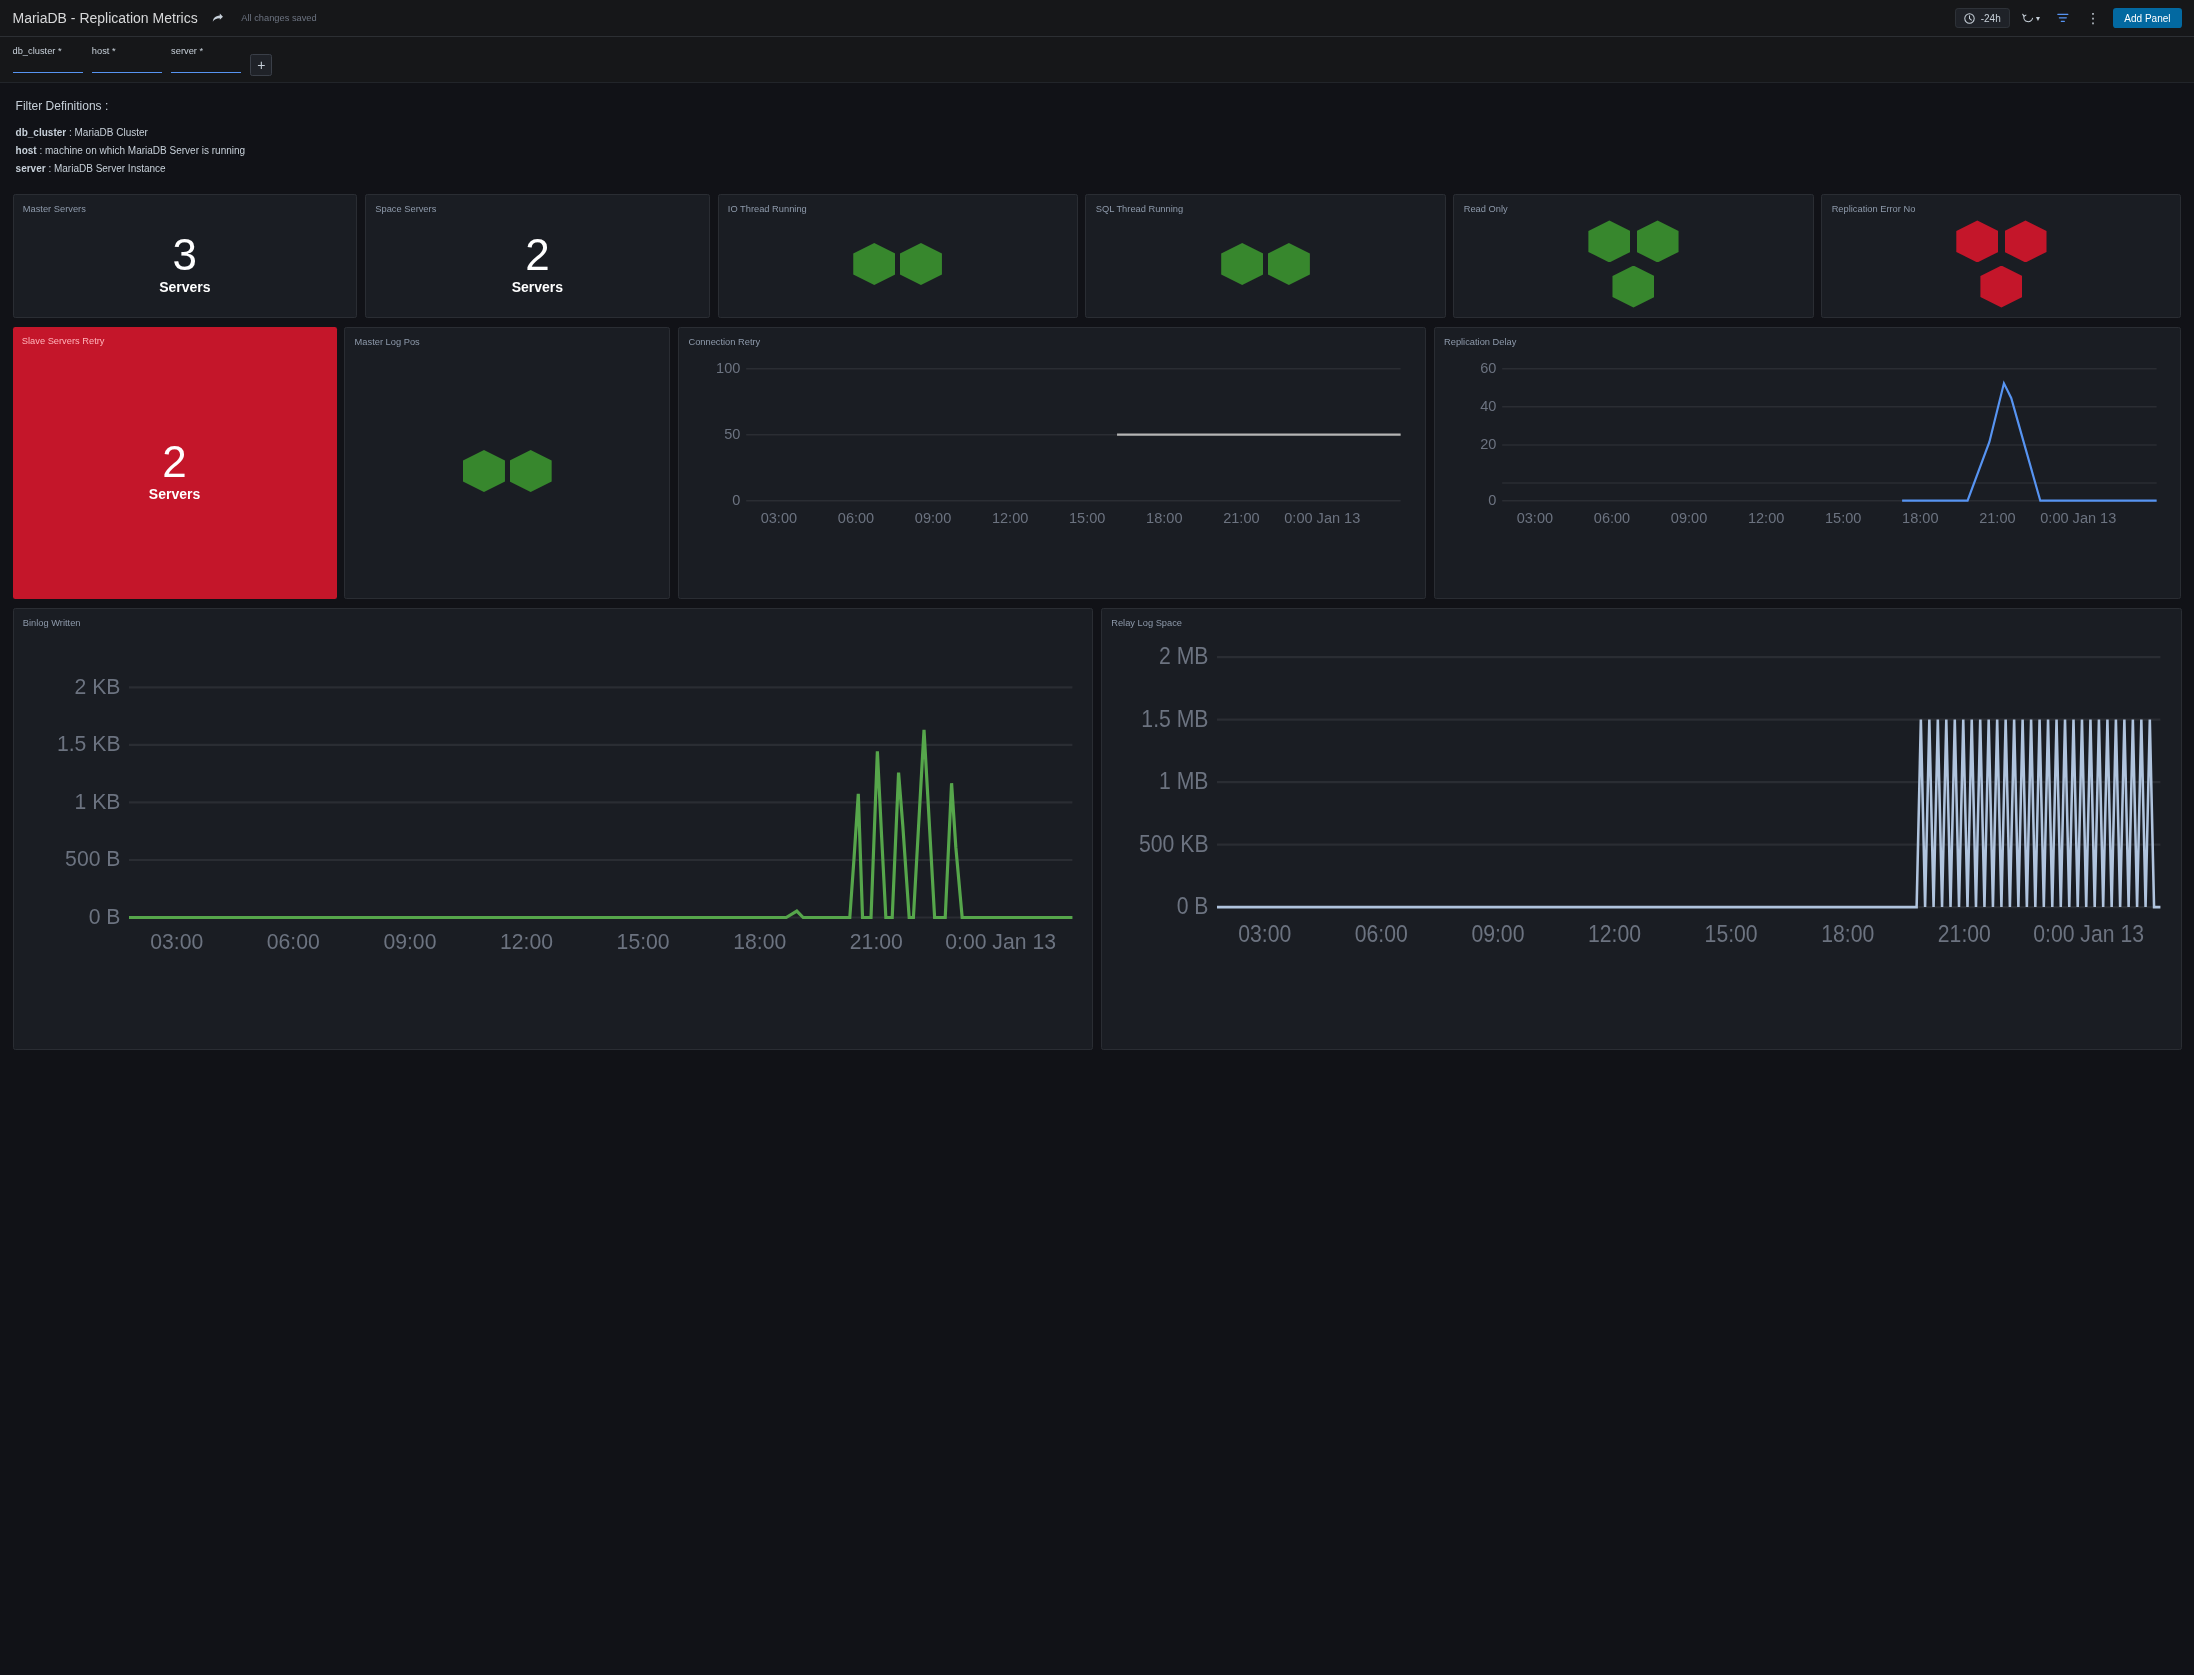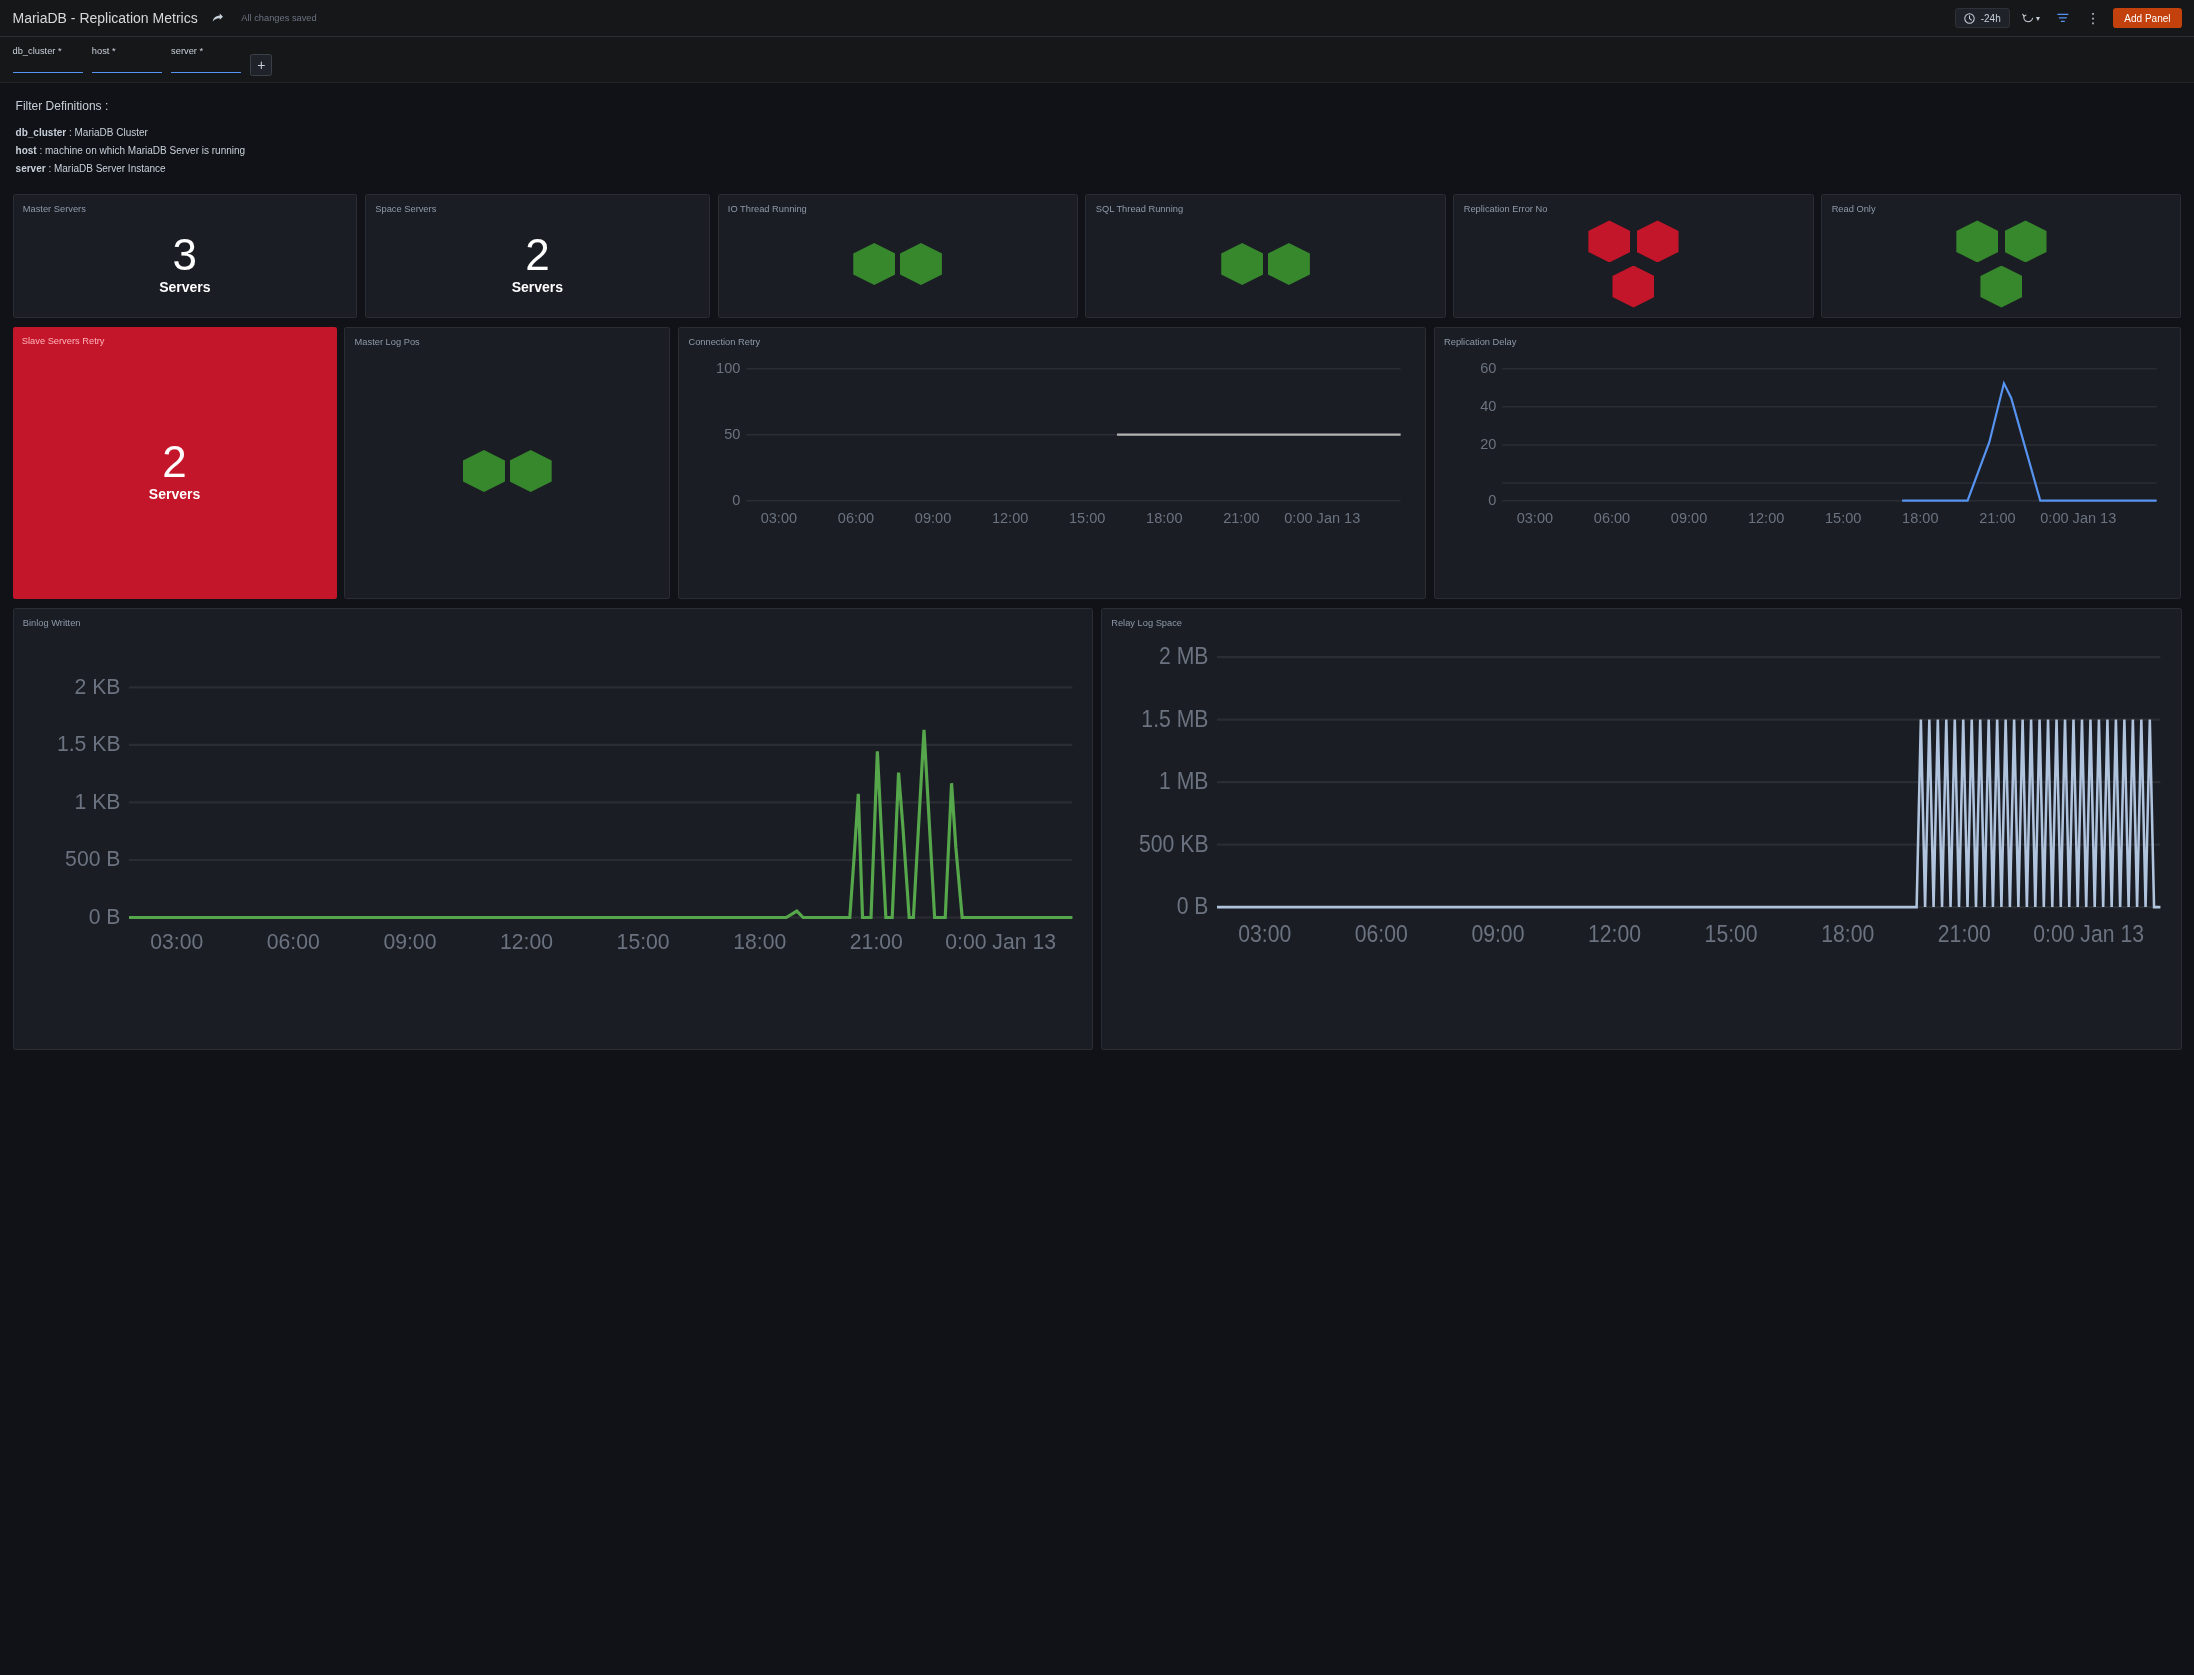--- a/index.html
+++ b/index.html
@@ -56,21 +56,21 @@
       border: none;
       color: #c7d0d9;
       cursor: pointer;
       font-size: 12.5px;
       padding: 3.1px 4.7px;
       border-radius: 2.3px;
       display: flex;
       align-items: center;
     }
     .add-panel-btn {
-      background: #c2410c;
+      background: #0369a1;
       border: none;
       border-radius: 3.1px;
       color: #fff;
       padding: 4.7px 11px;
       font-size: 10px;
       cursor: pointer;
       font-weight: 500;
     }
 
     
@@ -379,45 +379,45 @@
     <div class="panel panel-sql">
       <div class="panel-title">SQL Thread Running</div>
       <div class="panel-content">
         <div class="hex-group">
           <div class="hex hex-green"></div>
           <div class="hex hex-green"></div>
         </div>
       </div>
     </div>
 
+    <div class="panel panel-readonly">
+      <div class="panel-title">Read Only</div>
+      <div class="panel-content">
+        <div class="hex-cluster">
+          <div class="hex-row">
+            <div class="hex hex-green"></div>
+            <div class="hex hex-green"></div>
+          </div>
+          <div class="hex-row">
+            <div class="hex hex-green"></div>
+          </div>
+        </div>
+      </div>
+    </div>
+
     <div class="panel panel-rep-err">
       <div class="panel-title">Replication Error No</div>
       <div class="panel-content">
         <div class="hex-cluster">
           <div class="hex-row">
             <div class="hex hex-red"></div>
             <div class="hex hex-red"></div>
           </div>
           <div class="hex-row">
             <div class="hex hex-red"></div>
-          </div>
-        </div>
-      </div>
-    </div>
-
-    <div class="panel panel-readonly">
-      <div class="panel-title">Read Only</div>
-      <div class="panel-content">
-        <div class="hex-cluster">
-          <div class="hex-row">
-            <div class="hex hex-green"></div>
-            <div class="hex hex-green"></div>
-          </div>
-          <div class="hex-row">
-            <div class="hex hex-green"></div>
           </div>
         </div>
       </div>
     </div>
 
   </div>
 
   <div class="panel-row row2">
 
     <div class="panel panel-slave-err stat-panel-red" style="min-height:156px;">

